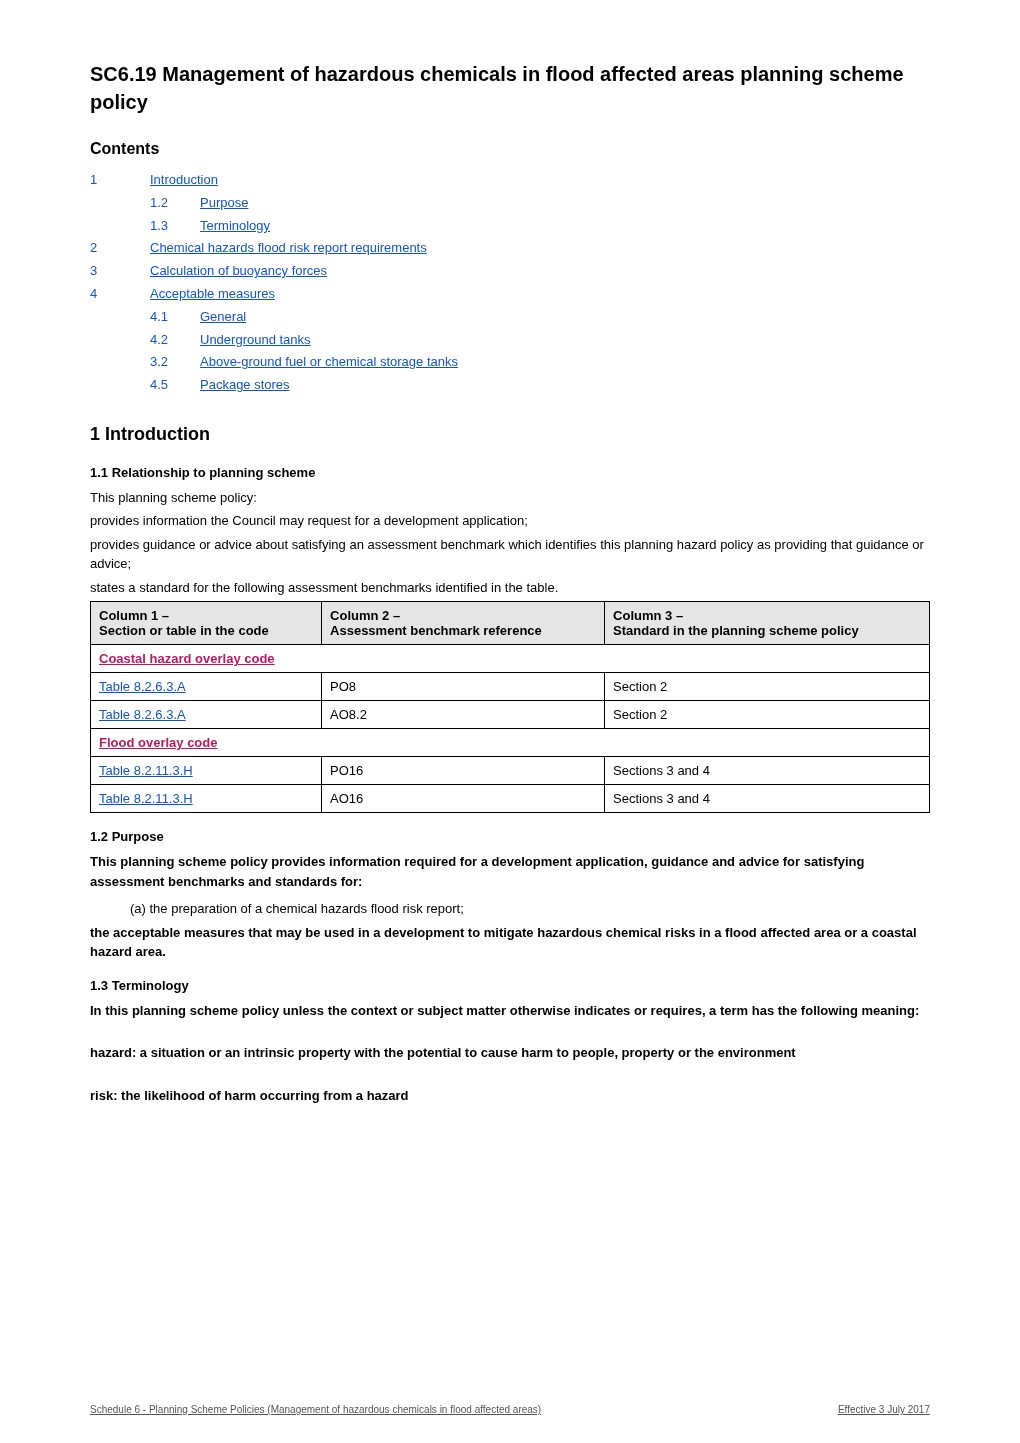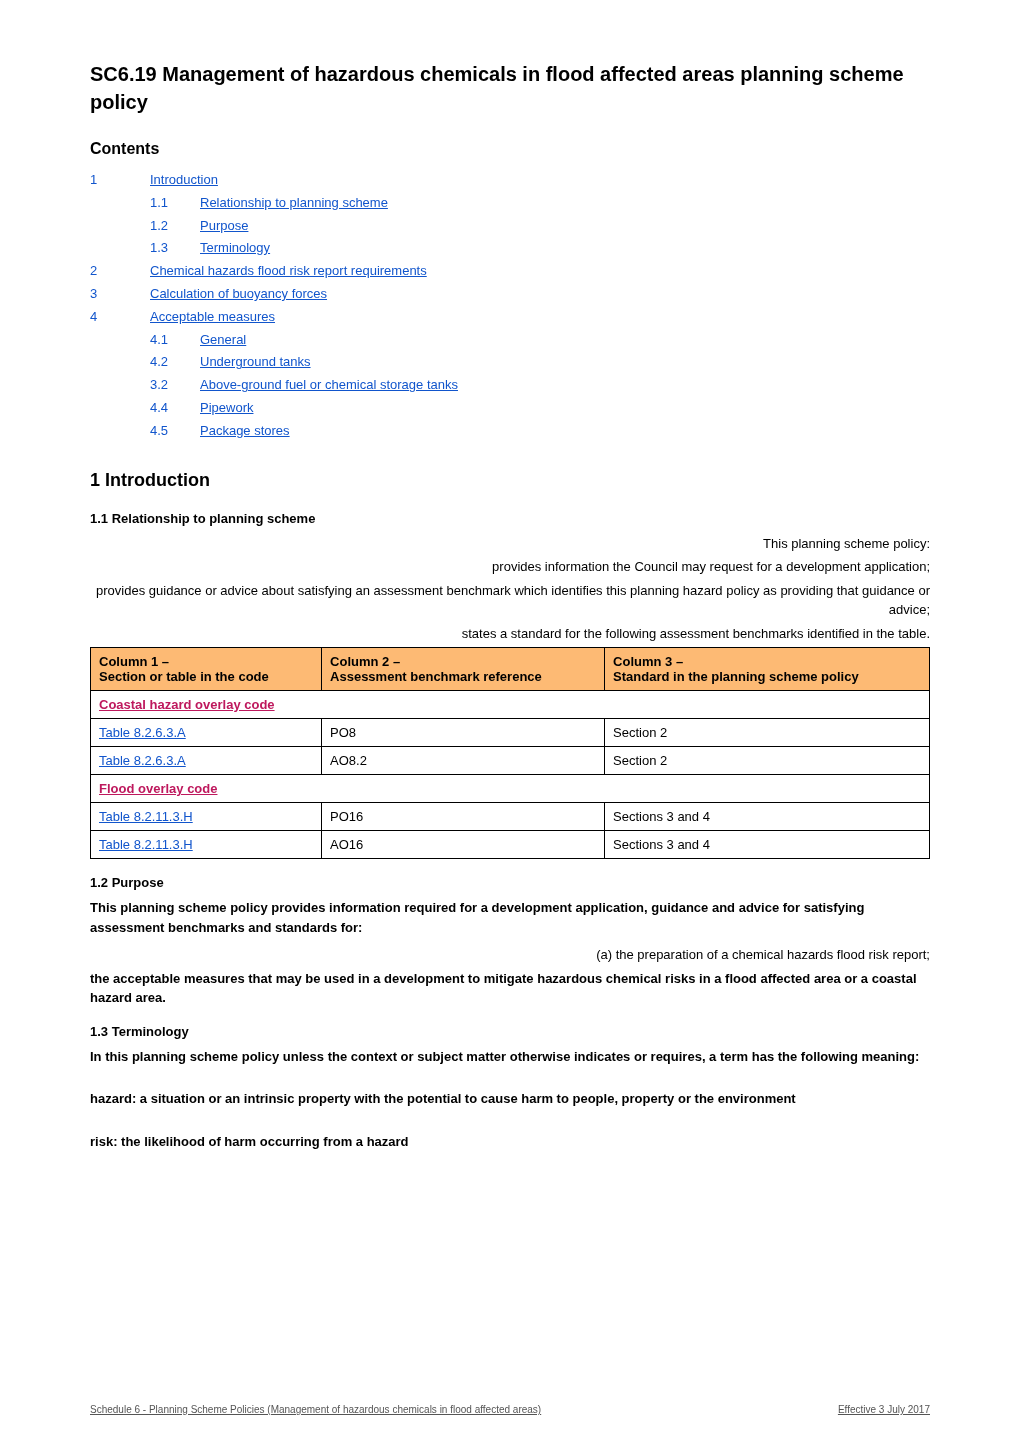--- a/index.html
+++ b/index.html
@@ -79,38 +79,37 @@
 
     .body-text {
       margin-bottom: 8px;
       line-height: 1.5;
       font-weight: bold;
     }
 
     .body-text-block {
       margin-bottom: 4px;
       line-height: 1.5;
-      text-align: right;
     }
 
     table.policy-table {
       width: 100%;
       border-collapse: collapse;
       margin-top: 4px;
       margin-bottom: 16px;
       font-size: 13px;
     }
 
     table.policy-table th {
       border: 1px solid #000;
       padding: 6px 8px;
       font-weight: bold;
       vertical-align: top;
       text-align: left;
-      background: #fdba74;
+      background: #e5e5e5;
     }
 
     table.policy-table td {
       border: 1px solid #000;
       padding: 6px 8px;
       vertical-align: top;
       text-align: left;
     }
 
     .table-section-label {
@@ -157,24 +156,20 @@
 
 <div class="contents-section">
   <div class="section-heading">Contents</div>
   <ul class="toc-list">
 
   <li class="toc-item">
         <span class="toc-num">1</span>
         <a class="toc-link" href="#">Introduction</a>
       </li>
       <li class="toc-item sub">
-        <span class="toc-num">1.1</span>
-        <a class="toc-link" href="#">Relationship to planning scheme</a>
-      </li>
-      <li class="toc-item sub">
         <span class="toc-num">1.2</span>
         <a class="toc-link" href="#">Purpose</a>
       </li>
       <li class="toc-item sub">
         <span class="toc-num">1.3</span>
         <a class="toc-link" href="#">Terminology</a>
       </li>
       <li class="toc-item">
         <span class="toc-num">2</span>
         <a class="toc-link" href="#">Chemical hazards flood risk report requirements</a>
@@ -191,24 +186,20 @@
         <span class="toc-num">4.1</span>
         <a class="toc-link" href="#">General</a>
       </li>
       <li class="toc-item sub">
         <span class="toc-num">4.2</span>
         <a class="toc-link" href="#">Underground tanks</a>
       </li>
       <li class="toc-item sub">
         <span class="toc-num">3.2</span>
         <a class="toc-link" href="#">Above-ground fuel or chemical storage tanks</a>
-      </li>
-      <li class="toc-item sub">
-        <span class="toc-num">4.4</span>
-        <a class="toc-link" href="#">Pipework</a>
       </li>
       <li class="toc-item sub">
         <span class="toc-num">4.5</span>
         <a class="toc-link" href="#">Package stores</a>
       </li>
     </ul>
 </div>
 
 <div class="intro-section">
   <div class="intro-section-heading">1 Introduction</div>

